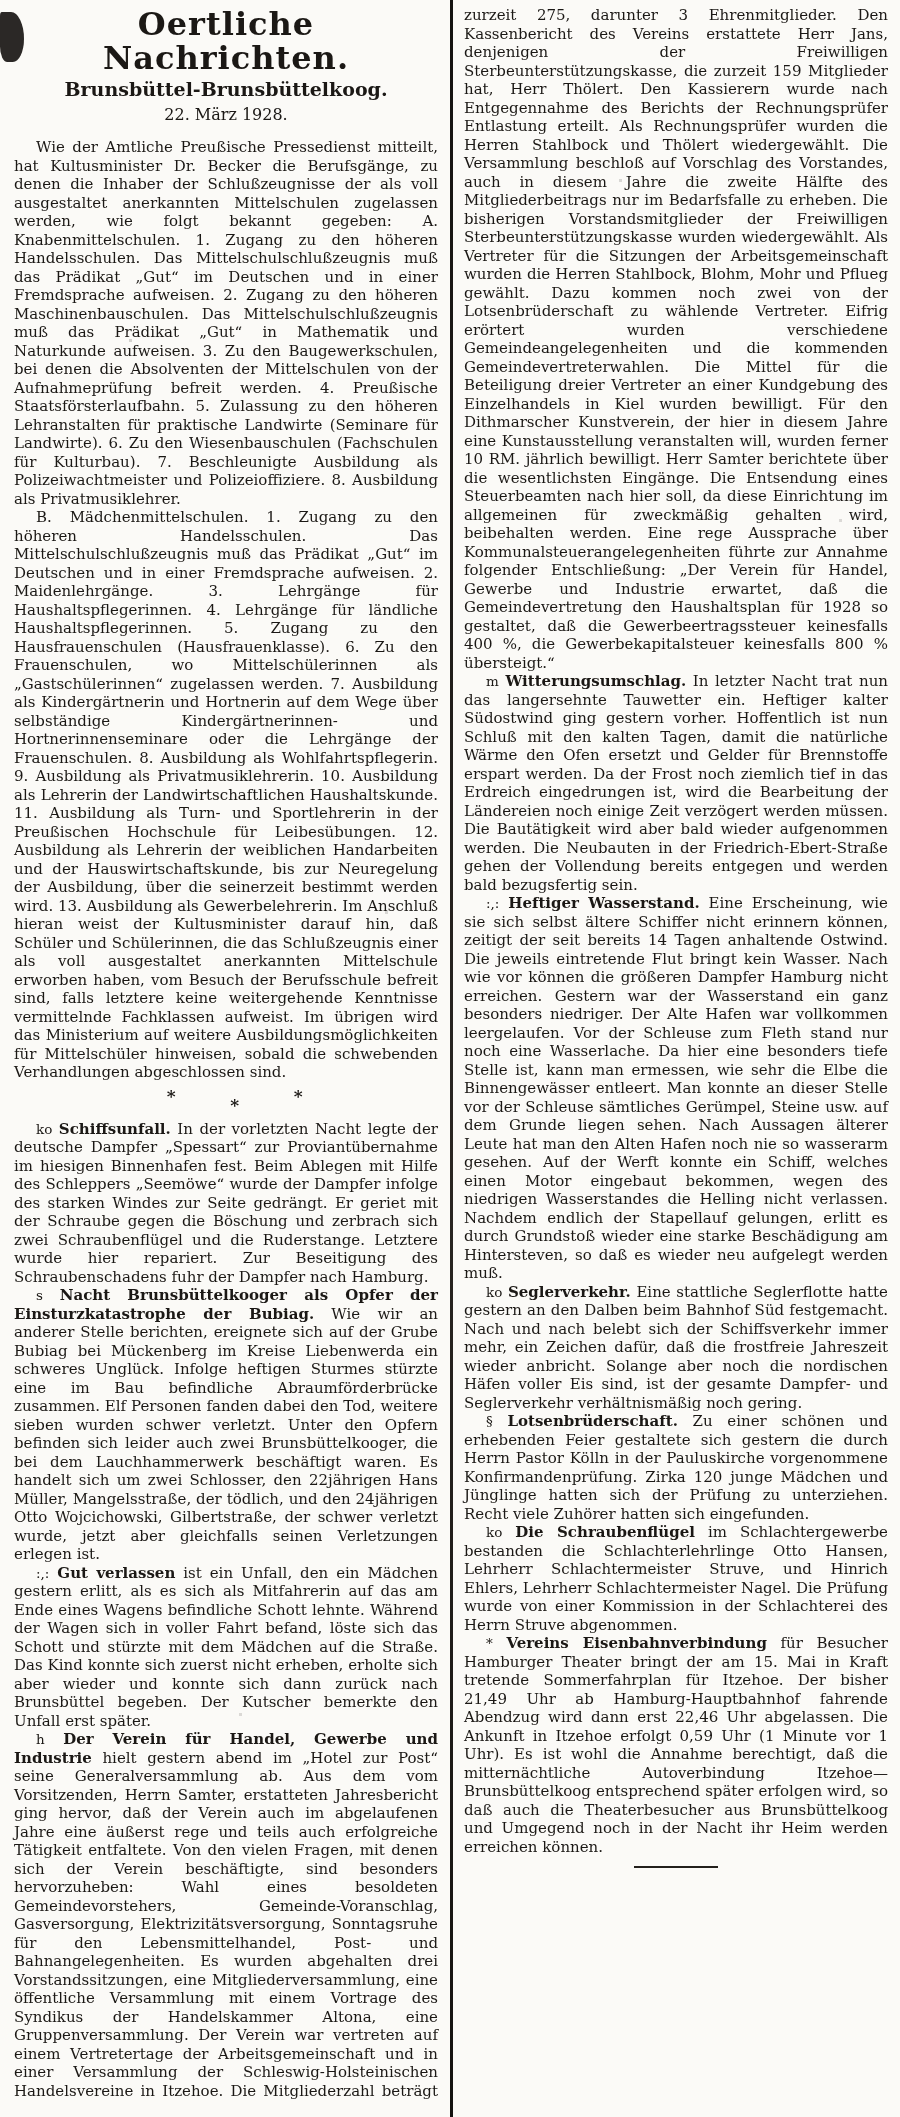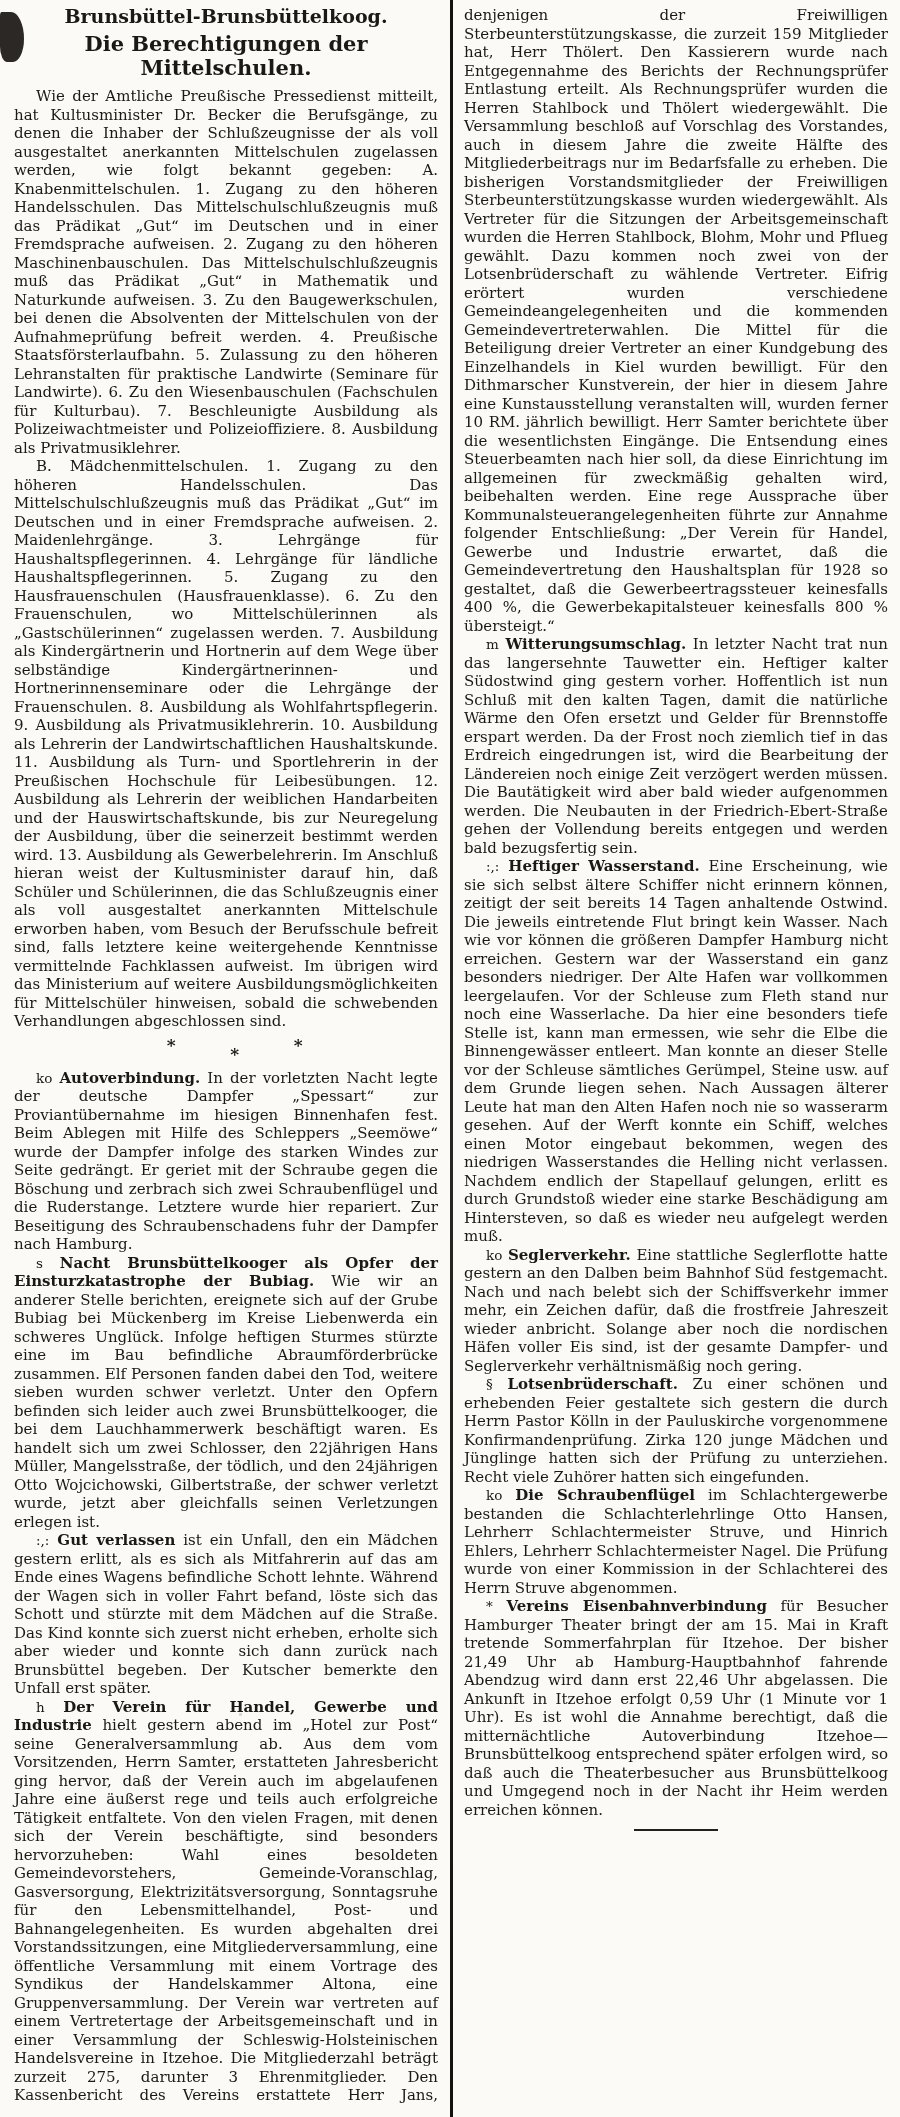--- a/index.html
+++ b/index.html
@@ -114,37 +114,38 @@
 <body>
 
 <div class="paper">
   <div class="smudge"></div>
   <div class="noise"></div>
   <div class="divider"></div>
 
   <div class="columns">
 
     <header>
+      <h1 class="masthead-title">Oertliche Nachrichten.</h1>
       <h2 class="masthead-place">Brunsbüttel-Brunsbüttelkoog.</h2>
+      <div class="masthead-date">22. März 1928.</div>
     </header>
 
-    <h3 class="headline">Die Berechtigungen der Mittelschulen.</h3>
 
     <p class="body">Wie der Amtliche Preußische Pressedienst mitteilt, hat Kultusminister Dr. Becker die Berufsgänge, zu denen die Inhaber der Schlußzeugnisse der als voll ausgestaltet anerkannten Mittelschulen zugelassen werden, wie folgt bekannt gegeben: A. Knabenmittelschulen. 1. Zugang zu den höheren Handelsschulen. Das Mittelschulschlußzeugnis muß das Prädikat „Gut“ im Deutschen und in einer Fremdsprache aufweisen. 2. Zugang zu den höheren Maschinenbauschulen. Das Mittelschulschlußzeugnis muß das Prädikat „Gut“ in Mathematik und Naturkunde aufweisen. 3. Zu den Baugewerkschulen, bei denen die Absolventen der Mittelschulen von der Aufnahmeprüfung befreit werden. 4. Preußische Staatsförsterlaufbahn. 5. Zulassung zu den höheren Lehranstalten für praktische Landwirte (Seminare für Landwirte). 6. Zu den Wiesenbauschulen (Fachschulen für Kulturbau). 7. Beschleunigte Ausbildung als Polizeiwachtmeister und Polizeioffiziere. 8. Ausbildung als Privatmusiklehrer.</p>
     <p class="body">B. Mädchenmittelschulen. 1. Zugang zu den höheren Handelsschulen. Das Mittelschulschlußzeugnis muß das Prädikat „Gut“ im Deutschen und in einer Fremdsprache aufweisen. 2. Maidenlehrgänge. 3. Lehrgänge für Haushaltspflegerinnen. 4. Lehrgänge für ländliche Haushaltspflegerinnen. 5. Zugang zu den Hausfrauenschulen (Hausfrauenklasse). 6. Zu den Frauenschulen, wo Mittelschülerinnen als „Gastschülerinnen“ zugelassen werden. 7. Ausbildung als Kindergärtnerin und Hortnerin auf dem Wege über selbständige Kindergärtnerinnen- und Hortnerinnenseminare oder die Lehrgänge der Frauenschulen. 8. Ausbildung als Wohlfahrtspflegerin. 9. Ausbildung als Privatmusiklehrerin. 10. Ausbildung als Lehrerin der Landwirtschaftlichen Haushaltskunde. 11. Ausbildung als Turn- und Sportlehrerin in der Preußischen Hochschule für Leibesübungen. 12. Ausbildung als Lehrerin der weiblichen Handarbeiten und der Hauswirtschaftskunde, bis zur Neuregelung der Ausbildung, über die seinerzeit bestimmt werden wird. 13. Ausbildung als Gewerbelehrerin. Im Anschluß hieran weist der Kultusminister darauf hin, daß Schüler und Schülerinnen, die das Schlußzeugnis einer als voll ausgestaltet anerkannten Mittelschule erworben haben, vom Besuch der Berufsschule befreit sind, falls letztere keine weitergehende Kenntnisse vermittelnde Fachklassen aufweist. Im übrigen wird das Ministerium auf weitere Ausbildungsmöglichkeiten für Mittelschüler hinweisen, sobald die schwebenden Verhandlungen abgeschlossen sind.</p>
 
     <div class="stars">
       <span class="star-1">*</span>
       <span class="star-2">*</span>
       <span class="star-3">*</span>
     </div>
 
     <p class="item">
       <span class="mark">ko</span>
-      <b class="lead">Autoverbindung.</b>
+      <b class="lead">Schiffsunfall.</b>
       <span class="txt">In der vorletzten Nacht legte der deutsche Dampfer „Spessart“ zur Proviantübernahme im hiesigen Binnenhafen fest. Beim Ablegen mit Hilfe des Schleppers „Seemöwe“ wurde der Dampfer infolge des starken Windes zur Seite gedrängt. Er geriet mit der Schraube gegen die Böschung und zerbrach sich zwei Schraubenflügel und die Ruderstange. Letztere wurde hier repariert. Zur Beseitigung des Schraubenschadens fuhr der Dampfer nach Hamburg.</span>
     </p>
 
     <p class="item">
       <span class="mark">s</span>
       <b class="lead">Nacht Brunsbüttelkooger als Opfer der Einsturzkatastrophe der Bubiag.</b>
       <span class="txt">Wie wir an anderer Stelle berichten, ereignete sich auf der Grube Bubiag bei Mückenberg im Kreise Liebenwerda ein schweres Unglück. Infolge heftigen Sturmes stürzte eine im Bau befindliche Abraumförderbrücke zusammen. Elf Personen fanden dabei den Tod, weitere sieben wurden schwer verletzt. Unter den Opfern befinden sich leider auch zwei Brunsbüttelkooger, die bei dem Lauchhammerwerk beschäftigt waren. Es handelt sich um zwei Schlosser, den 22jährigen Hans Müller, Mangelsstraße, der tödlich, und den 24jährigen Otto Wojcichowski, Gilbertstraße, der schwer verletzt wurde, jetzt aber gleichfalls seinen Verletzungen erlegen ist.</span>
     </p>
 
     <p class="item">

